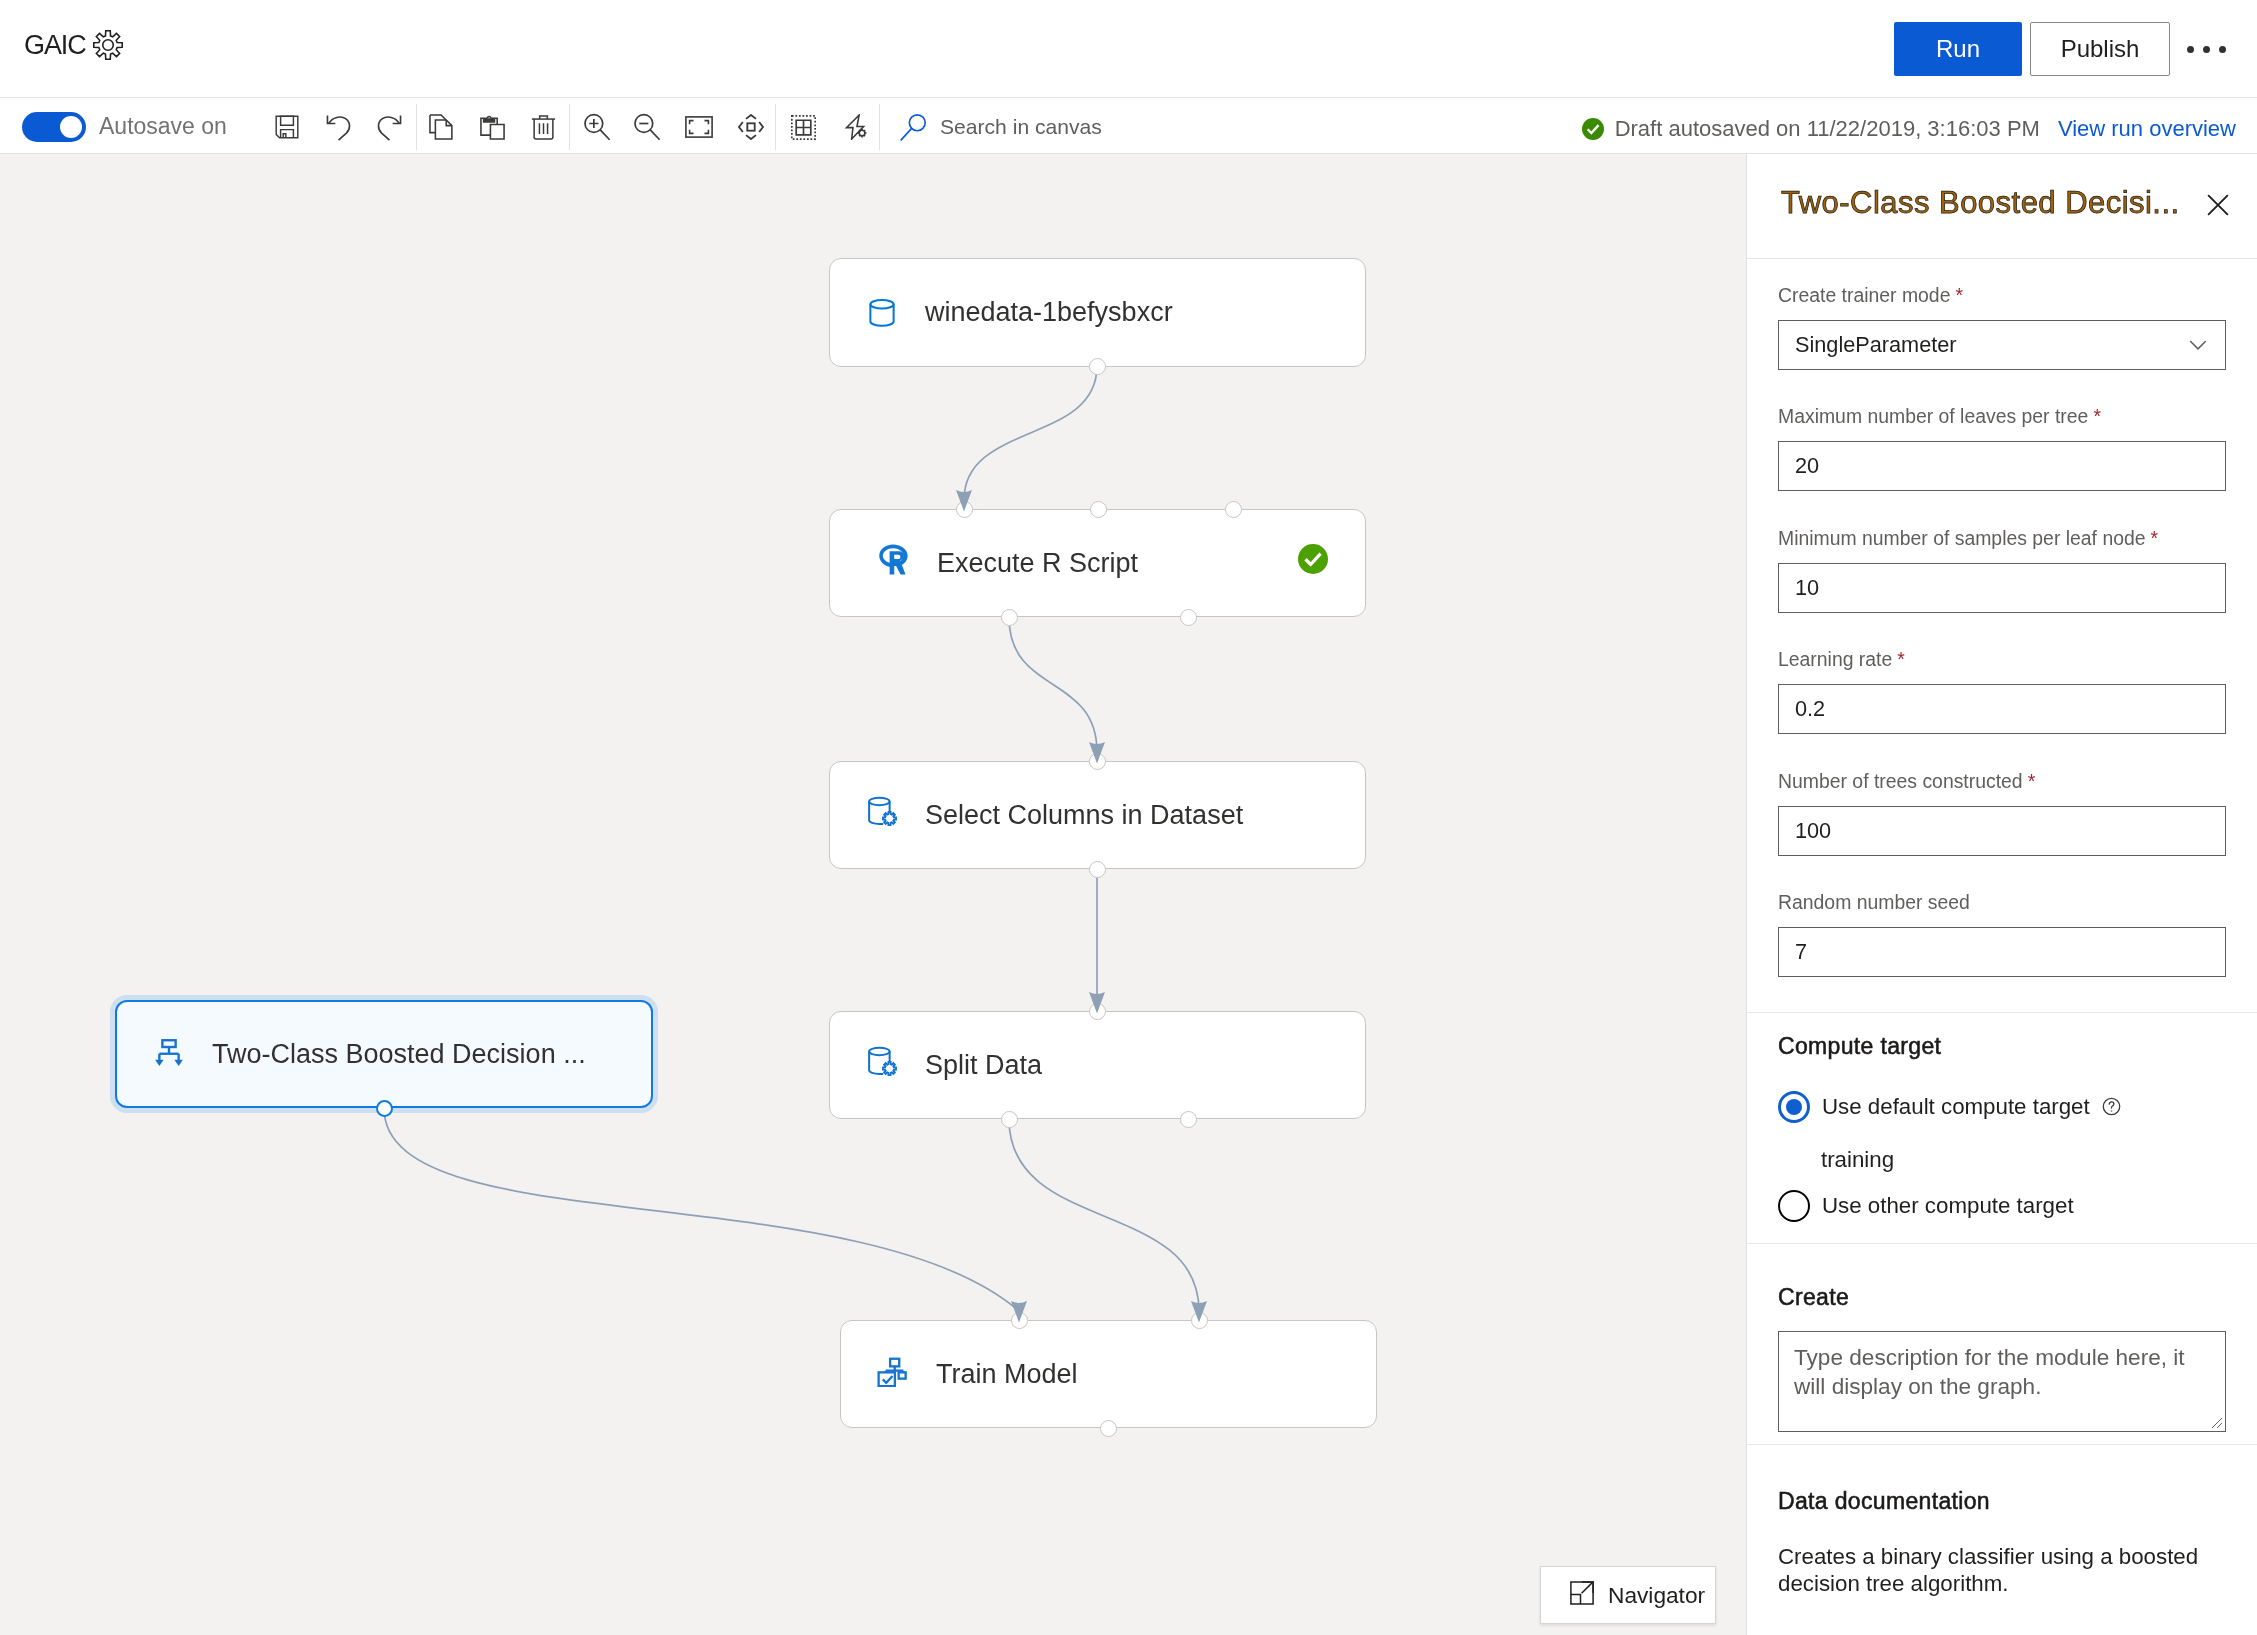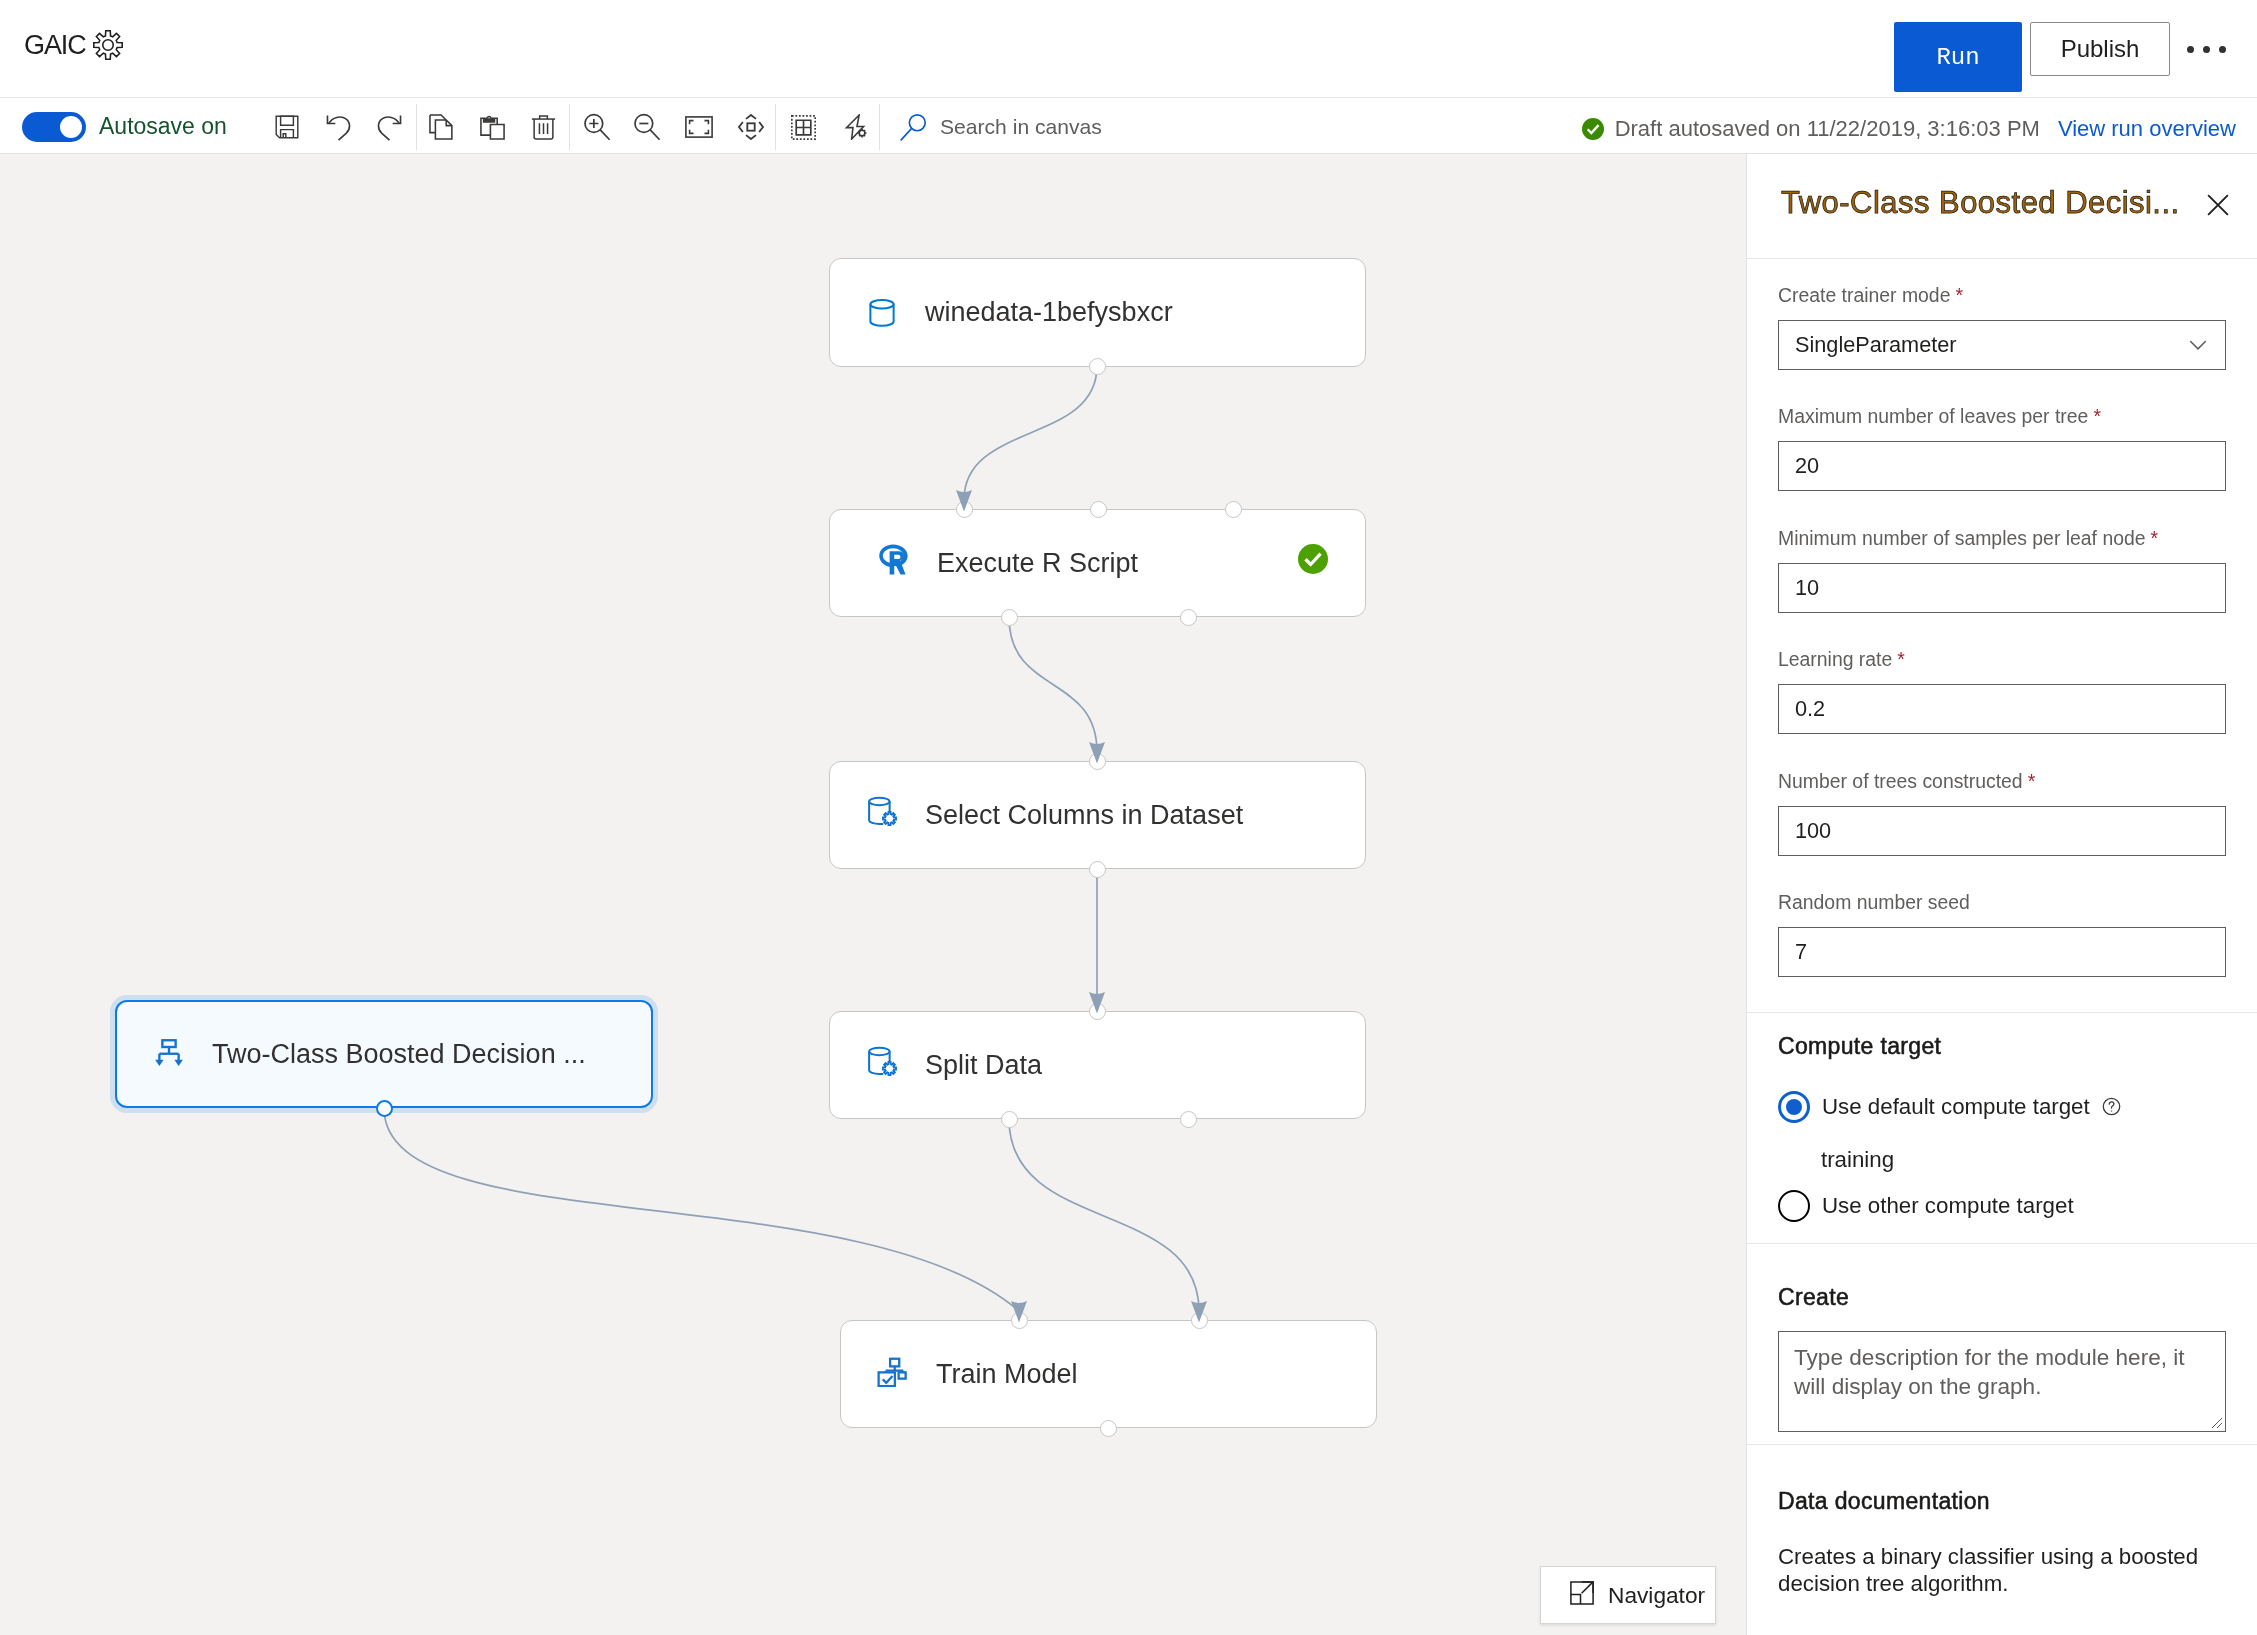--- a/index.html
+++ b/index.html
@@ -7,38 +7,38 @@
   body{width:2257px;height:1635px;overflow:hidden;background:#ffffff;
        font-family:"Liberation Sans",sans-serif;}
   #app{position:relative;width:2257px;height:1635px;overflow:hidden;}
 
   
   .topbar{position:absolute;left:0;top:0;width:2257px;height:98px;background:#fff;
           border-bottom:1px solid #e6e6e6;box-sizing:border-box;}
   .brand{position:absolute;left:24px;top:29px;display:flex;align-items:flex-end;gap:7px;}
   .brand-title{font-size:27px;color:#201f1e;letter-spacing:-1.1px;line-height:1;}
   .brand-gear{width:30px;height:30px;display:block;position:relative;top:1px;}
-  .btn-run{position:absolute;left:1894px;top:22px;width:128px;height:70px;background:#0a5ad4;
+  .btn-run{position:absolute;left:1894px;top:22px;width:128px;height:54px;background:#0a5ad4;
            color:#fff;font-size:24px;border:none;border-radius:2px;cursor:pointer;
-           font-family:Liberation Mono, monospace;padding:0;}
+           font-family:Liberation Sans, sans-serif;padding:0;}
   .btn-publish{position:absolute;left:2030px;top:22px;width:140px;height:54px;background:#fff;
            color:#201f1e;font-size:24px;border:1px solid #8a8886;border-radius:2px;cursor:pointer;
            font-family:inherit;padding:0;box-sizing:border-box;}
   .btn-more{position:absolute;left:2178px;top:22px;width:56px;height:54px;display:flex;
             align-items:center;justify-content:center;cursor:pointer;}
   .dots{display:flex;gap:9px;align-items:center;}
   .dots i{width:7px;height:7px;border-radius:50%;background:#323130;display:block;}
 
   
   .toolbar{position:absolute;left:0;top:98px;width:2257px;height:56px;background:#fff;
            border-bottom:1px solid #e1e1e1;box-sizing:border-box;}
   .toggle{position:absolute;left:22px;top:14px;width:64px;height:30px;border-radius:15px;
           background:#0a5ad4;cursor:pointer;}
   .toggle .knob{position:absolute;right:4px;top:4px;width:22px;height:22px;border-radius:50%;background:#fff;}
-  .toggle-label{position:absolute;left:99px;top:13px;font-size:23px;color:#14532d;line-height:30px;}
+  .toggle-label{position:absolute;left:99px;top:13px;font-size:23px;color:#737373;line-height:30px;}
   .tbtn{position:absolute;top:9px;width:46px;height:40px;display:flex;align-items:center;
         justify-content:center;cursor:pointer;}
   .tbtn svg{display:block;}
   .tsep{position:absolute;top:6px;width:1px;height:46px;background:#e1e1e1;}
   .searchbox{position:absolute;left:886px;top:6px;width:520px;height:46px;display:flex;
              align-items:center;cursor:text;}
   .search-icon{margin-left:14px;width:28px;height:28px;display:block;}
   .search-ph{margin-left:12px;font-size:21.1px;color:#605e5c;}
   .status{position:absolute;right:21px;top:18px;display:flex;align-items:center;gap:0;}
   .status .ok{width:22px;height:22px;display:block;}

